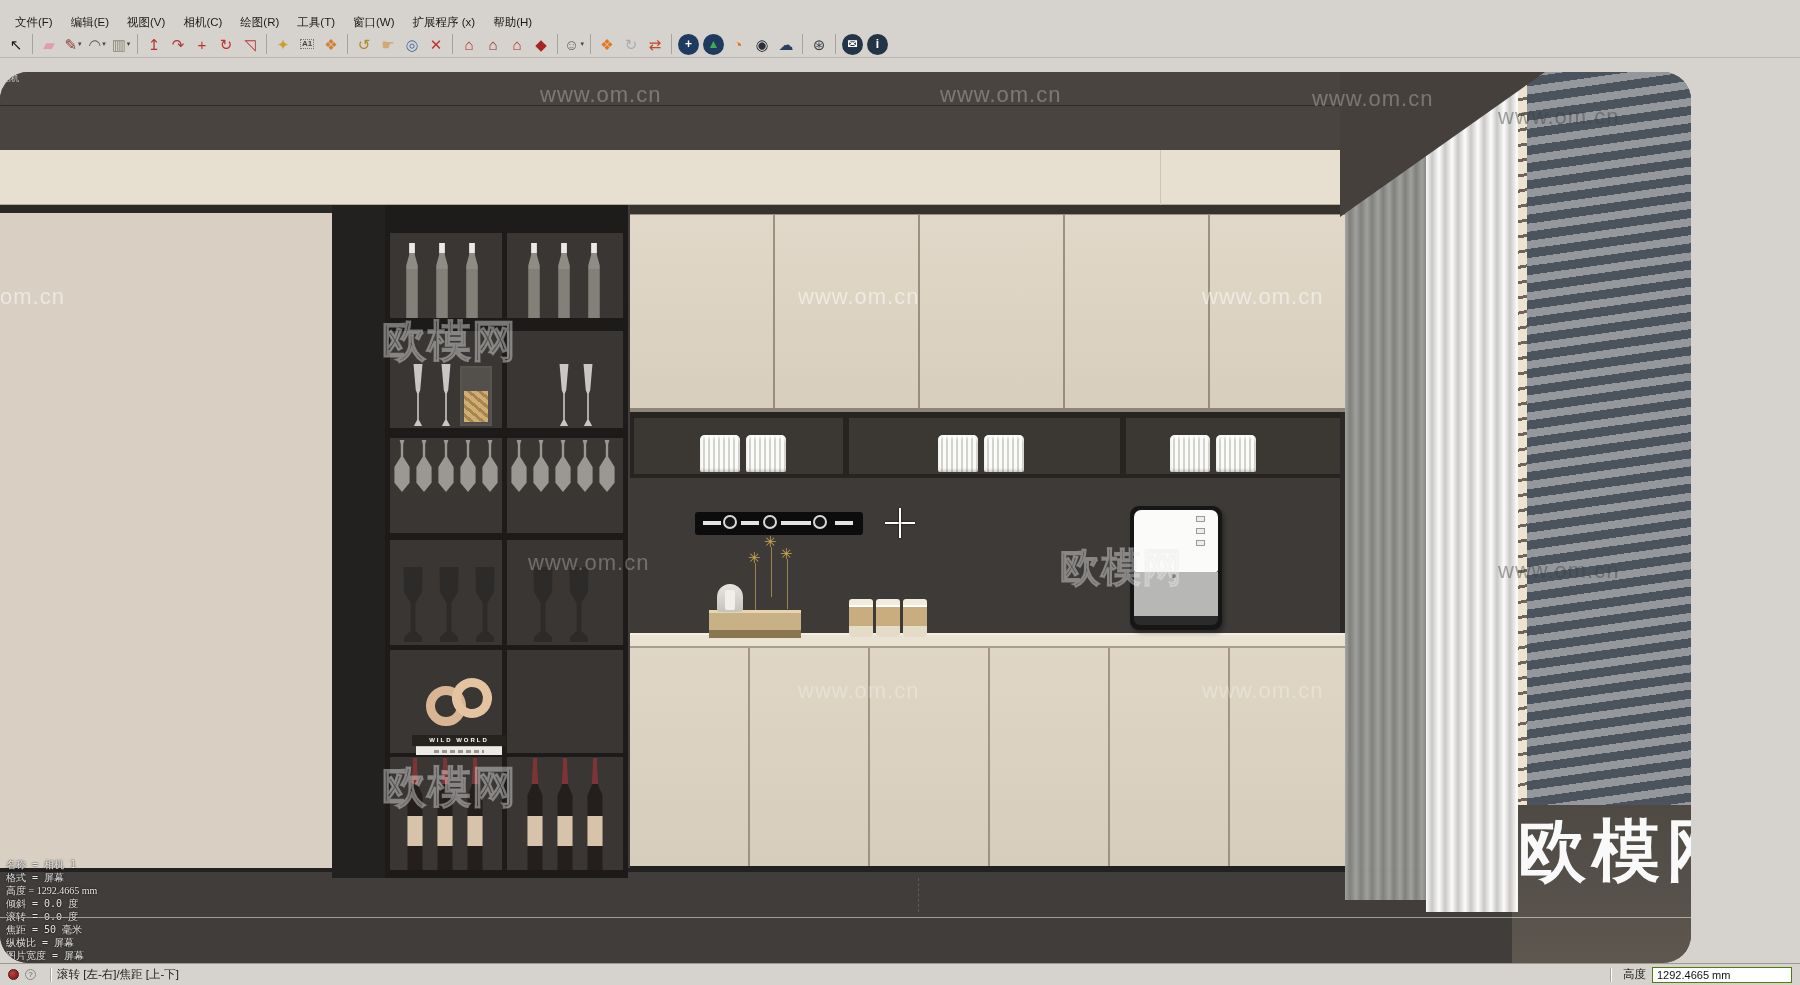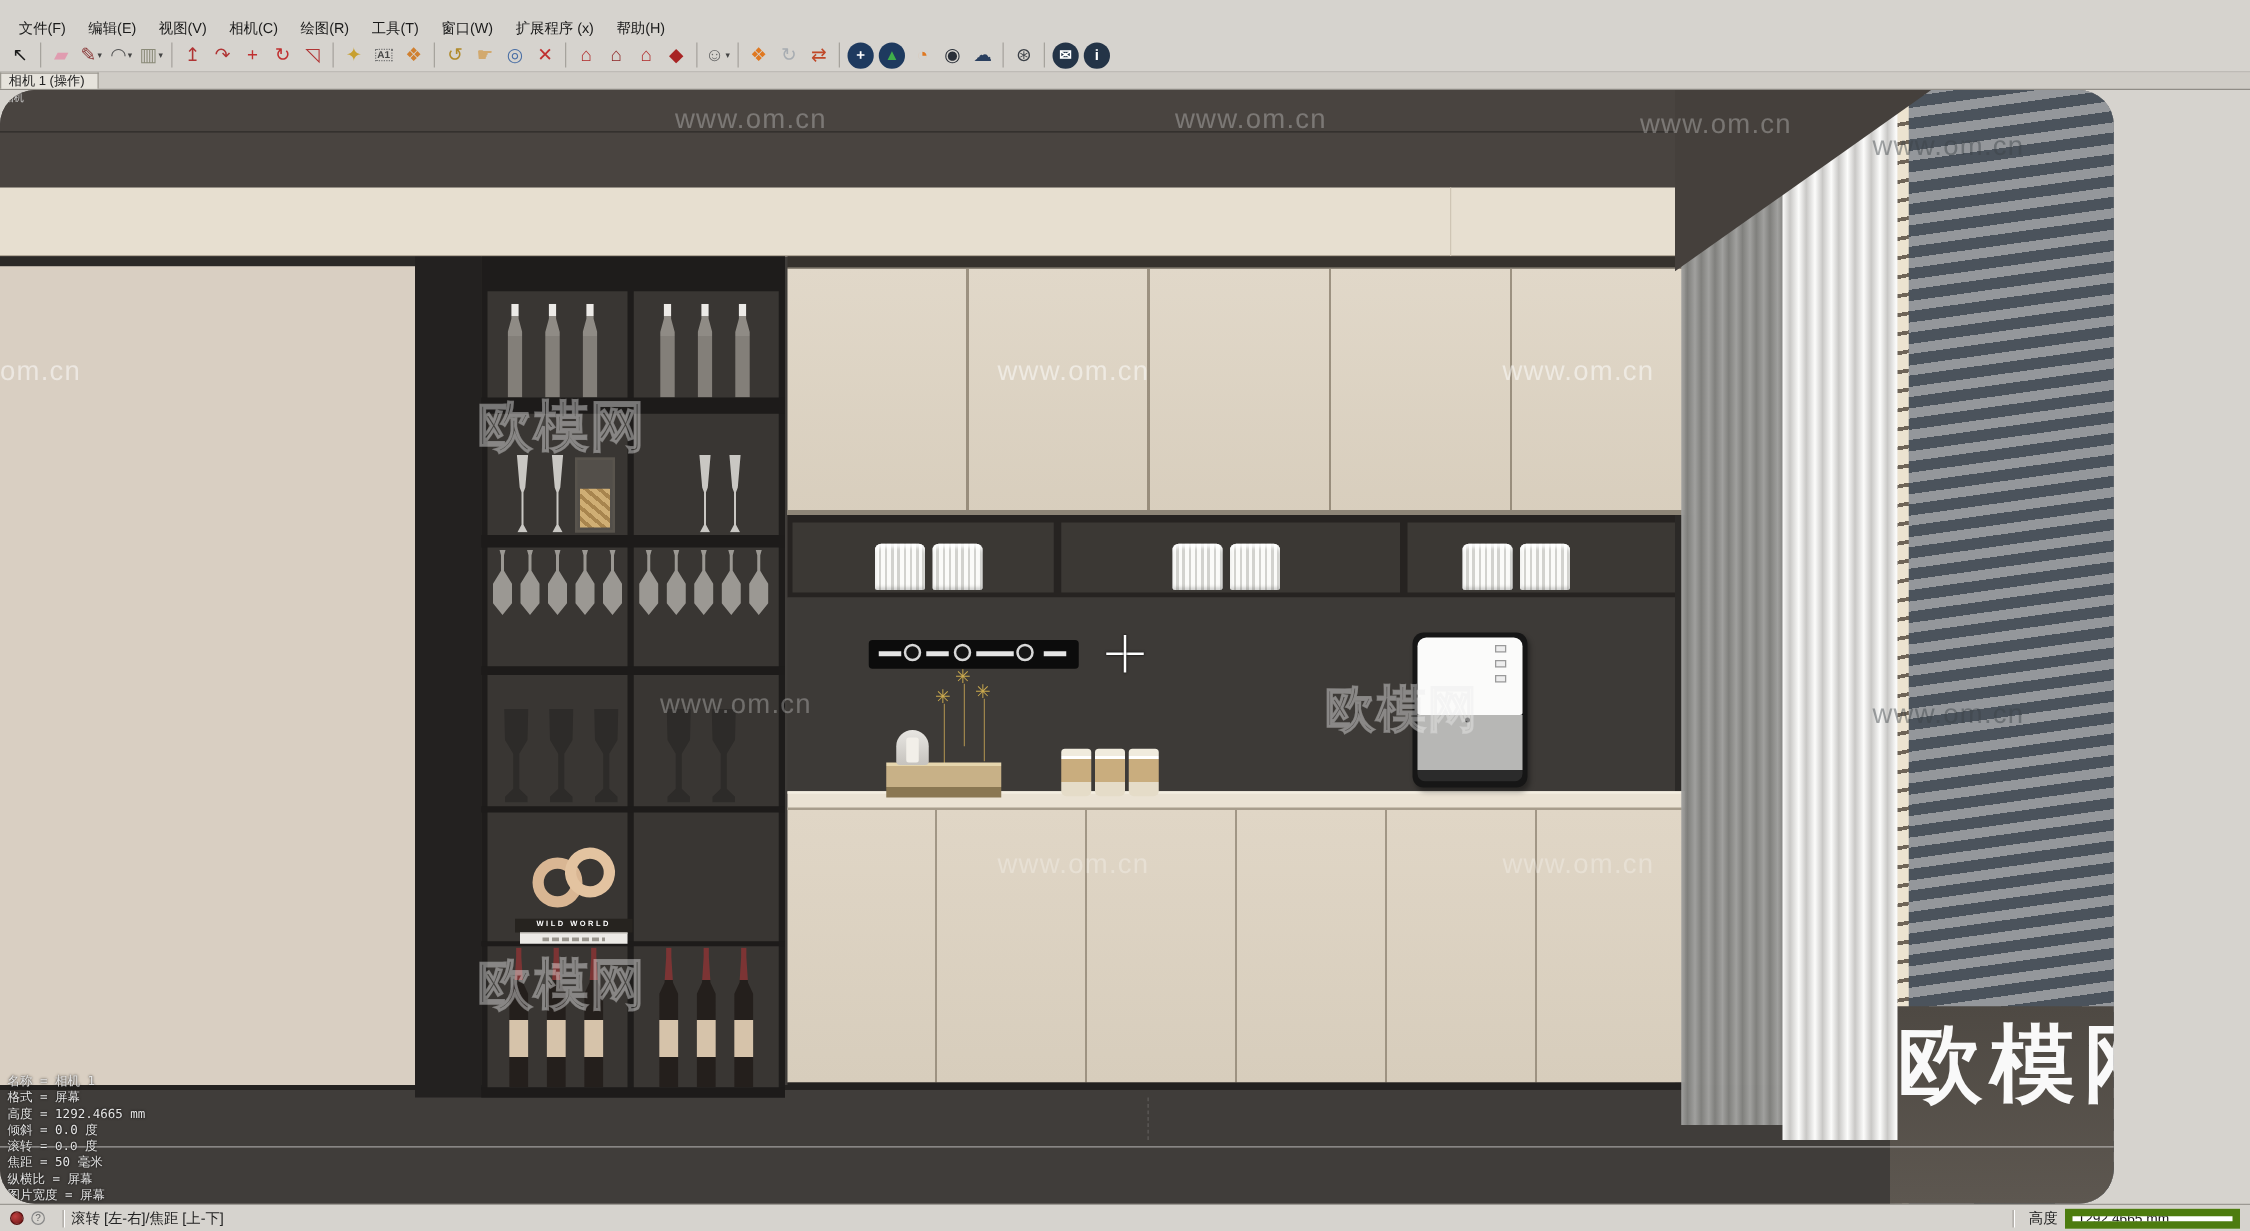--- a/index.html
+++ b/index.html
@@ -180,21 +180,21 @@
     border-top:1px solid #9c9993; display:flex; align-items:center; font-size:11.5px; color:#222; }
   #geo-icon { width:11px; height:11px; border-radius:50%; margin:0 6px 0 8px;
     background:radial-gradient(circle at 35% 35%, #c04040, #6b1515); border:1px solid #5a1010; }
   #help-icon { width:11px; height:11px; border-radius:50%; border:1px solid #888; color:#666;
     font-size:8px; display:flex; align-items:center; justify-content:center; margin-right:8px; }
   .sep-v { width:1px; height:14px; background:#a6a39d; box-shadow:1px 0 0 #fff; margin:0 6px; }
   #status-hint { white-space:nowrap; }
   #measure-wrap { margin-left:auto; display:flex; align-items:center; margin-right:8px; }
   #measure-label { margin:0 6px 0 6px; white-space:nowrap; }
   #measure-input { width:140px; height:16px; font-size:11px; font-family:"Liberation Sans",sans-serif;
-    border:6px solid #4d7c0f; background:#fff; padding:0 4px; color:#111; }
+    border:1px solid #4d7c0f; background:#fff; padding:0 4px; color:#111; }
 </style>
 </head>
 <body>
 
 <div id="app">
 
 
   <div id="menubar">
       <div class="menu-item">文件(F)</div>
       <div class="menu-item">编辑(E)</div>
@@ -316,23 +316,20 @@
       </div>
       <div class="tsep"></div>
       <div class="tool tool-circle" style="background: rgb(36, 52, 71);">
         <span class="glyph" style="color: rgb(255, 255, 255);">✉</span>
       </div>
       <div class="tool tool-circle" style="background: rgb(36, 52, 71);">
         <span class="glyph" style="color: rgb(255, 255, 255);">i</span>
       </div>
     </div>
 
-  <div id="tabbar">
-    <span id="scene-tab">相机 1 (操作)</span>
-  </div>
 
   <div id="viewport">
 
     <div id="vp-top-band" class="z1"></div>
     <div id="vp-top-line" class="z2"></div>
     <div id="vp-top-right-dark" class="z1"></div>
     <div id="soffit"></div>
     <div id="soffit-seam"></div>
     <div id="left-wall-top" class="z1"></div>
     <div id="left-wall" class="z1"></div>
@@ -400,21 +397,21 @@
     <div id="floor-right" class="z2"></div>
     <div id="sheer-curtain" class="z3"></div>
     <div id="white-curtain" class="z3"></div>
     <div id="ceiling-wedge" class="z4"></div>
 
     <div id="camera-label">相机</div>
     <div id="frame-line" class="z5"></div>
     <div id="cam-info">
         <div class="info-line" style="top: 0px;">名称 = 相机 1</div>
         <div class="info-line" style="top: 13px;">格式 = 屏幕</div>
-        <div class="info-line" style="top: 26px;">高度 = 1292.4665 mm</div>
+        <div class="info-line" style="top: 26px; font-family: Liberation Serif, serif;">高度 = 1292.4665 mm</div>
         <div class="info-line" style="top: 39px;">倾斜 = 0.0 度</div>
         <div class="info-line" style="top: 52px; font-family: Liberation Mono, monospace;">滚转 = 0.0 度</div>
         <div class="info-line" style="top: 65px;">焦距 = 50 毫米</div>
         <div class="info-line" style="top: 78px;">纵横比 = 屏幕</div>
         <div class="info-line" style="top: 91px;">图片宽度 = 屏幕</div>
       </div>
     <div id="crosshair"></div>
     <div id="wm-layer">
         <div class="wm wm-light" style="left: 540px; top: 10px;">www.om.cn</div>
         <div class="wm wm-light" style="left: 940px; top: 10px;">www.om.cn</div>

